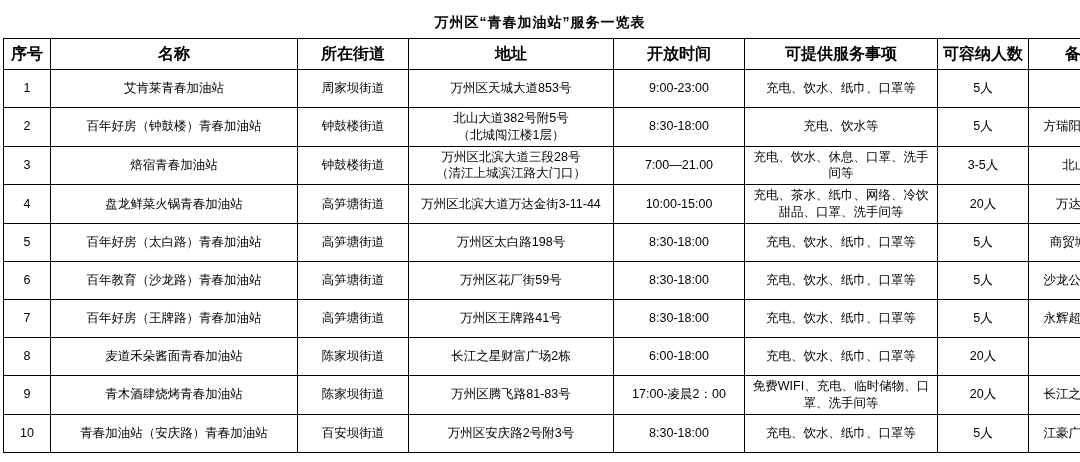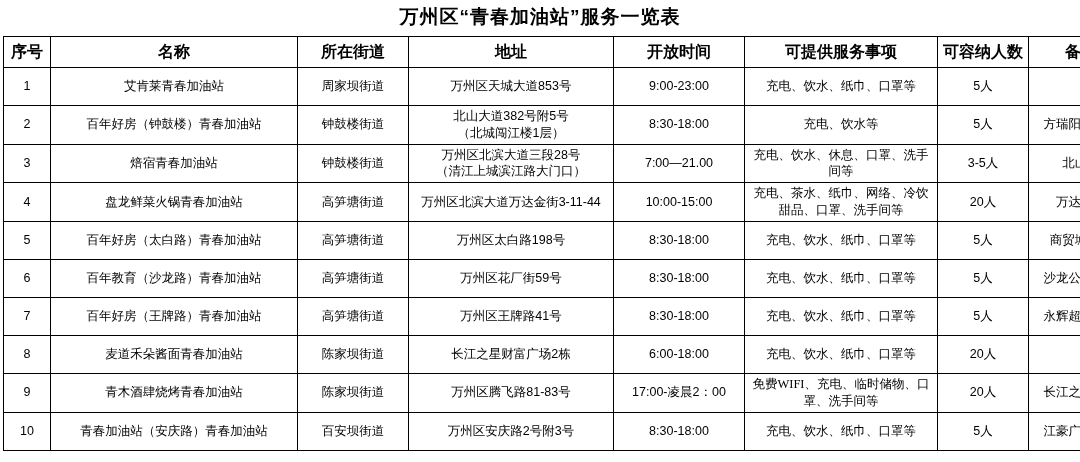--- a/index.html
+++ b/index.html
@@ -15,24 +15,24 @@
     overflow: hidden;
   }
   .page {
     width: 1080px;
     height: 462px;
     position: relative;
     box-sizing: border-box;
   }
   .doc-title {
     text-align: center;
-    font-size: 19px;
+    font-size: 14px;
     font-weight: bold;
     letter-spacing: 1px;
-    padding: 6px 0 7px 0;
+    padding: 14px 0 7px 0;
     line-height: 1.2;
   }
   table.sheet {
     border-collapse: collapse;
     width: 1074px;
     margin: 0 3px;
     table-layout: fixed;
   }
   table.sheet th, table.sheet td {
     border: 1px solid #000000;
@@ -49,21 +49,21 @@
     height: 26px;
   }
   table.sheet td {
     height: 33px;
   }
   .c-seq   { width: 40px; }
   .c-name  { width: 240px; }
   .c-street{ width: 104px; margin-top: 39px; }
   .c-addr  { width: 198px; margin-left: 40px; }
   .c-time  { width: 124px; }
-  .c-serv  { width: 186px; font-family: Liberation Serif, serif; }
+  .c-serv  { width: 186px; }
   .c-cap   { width: 84px; }
   .c-note  { width: 98px; }
   .cell-two-line { line-height: 1.3; }
 </style>
 </head>
 <body>
 
 <div class="page">
 
   <div class="doc-title">万州区“青春加油站”服务一览表</div>

